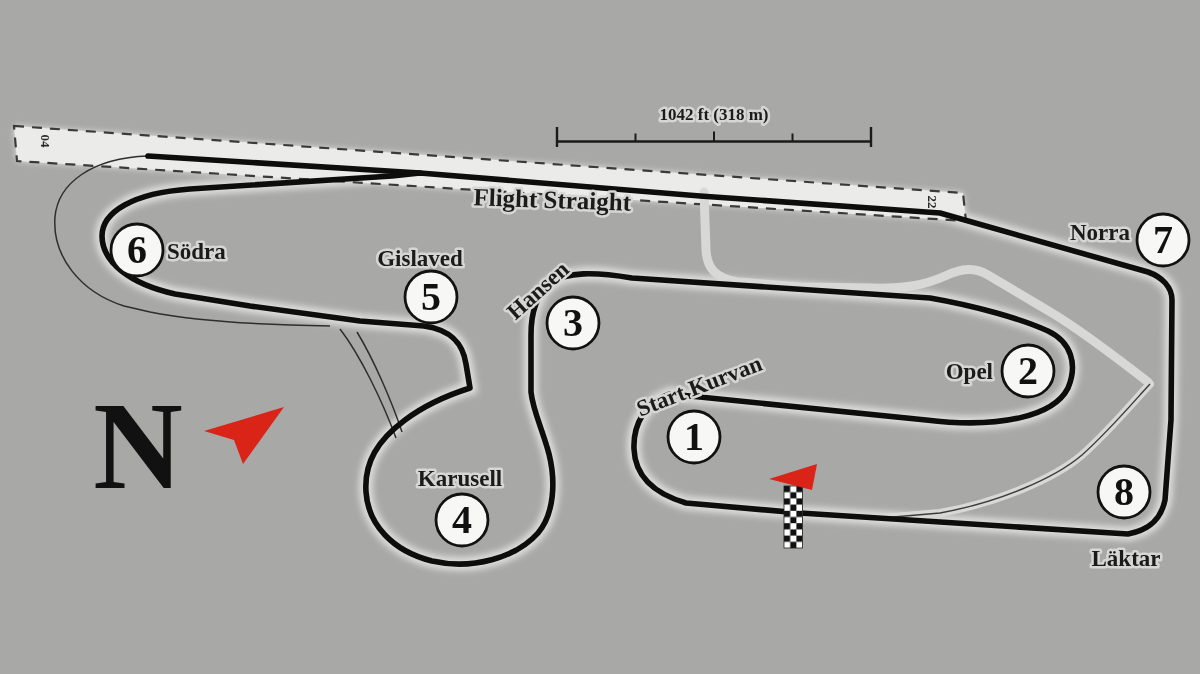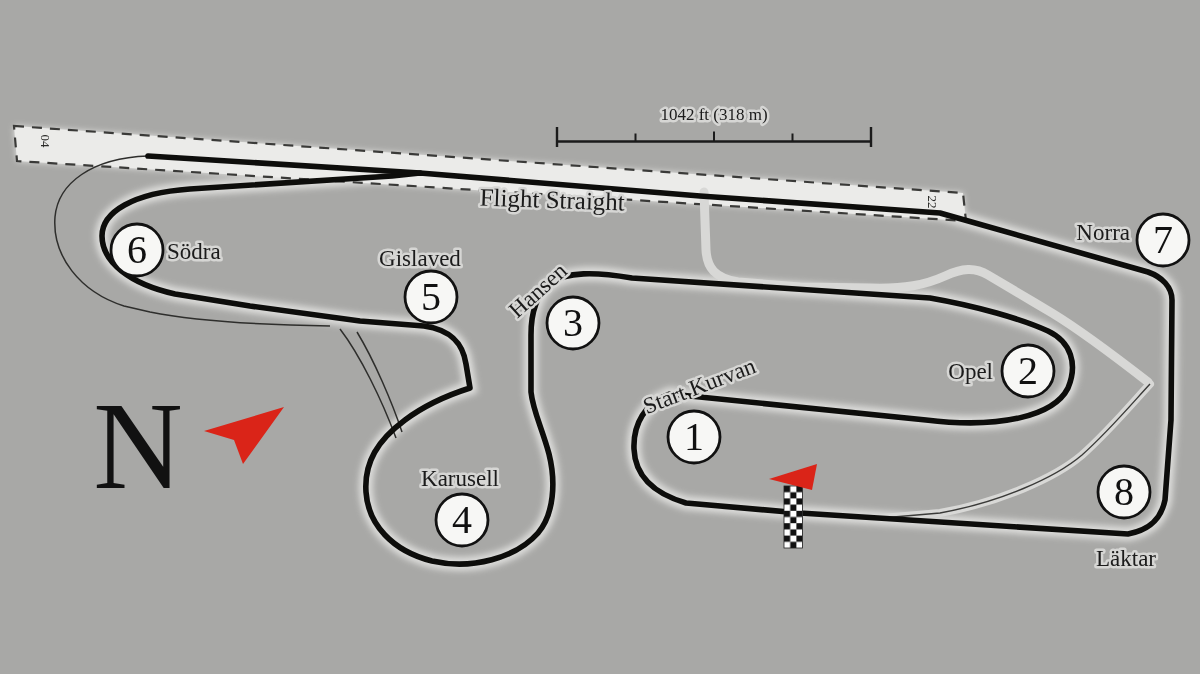--- a/index.html
+++ b/index.html
@@ -1,21 +1,21 @@
 <!DOCTYPE html>
 <html><head>
 <meta charset="utf-8">
 <style>
   html,body{margin:0;padding:0;}
   body{
     width:1200px;height:674px;overflow:hidden;
     background:#a8a8a6;
     font-family:"Liberation Serif", serif;
   }
-  .stage{position:relative;width:1200px;height:674px;}
+  .stage{position:relative;width:1200px;height:674px;font-weight:bold;}
   svg{display:block;}
   .lbl{
     fill:#1b1b1b;
     font-family:"Liberation Serif", serif;
     paint-order:stroke;
     stroke:#d6d6d4;
     stroke-width:5px;
     stroke-linejoin:round;
   }
   .num{

